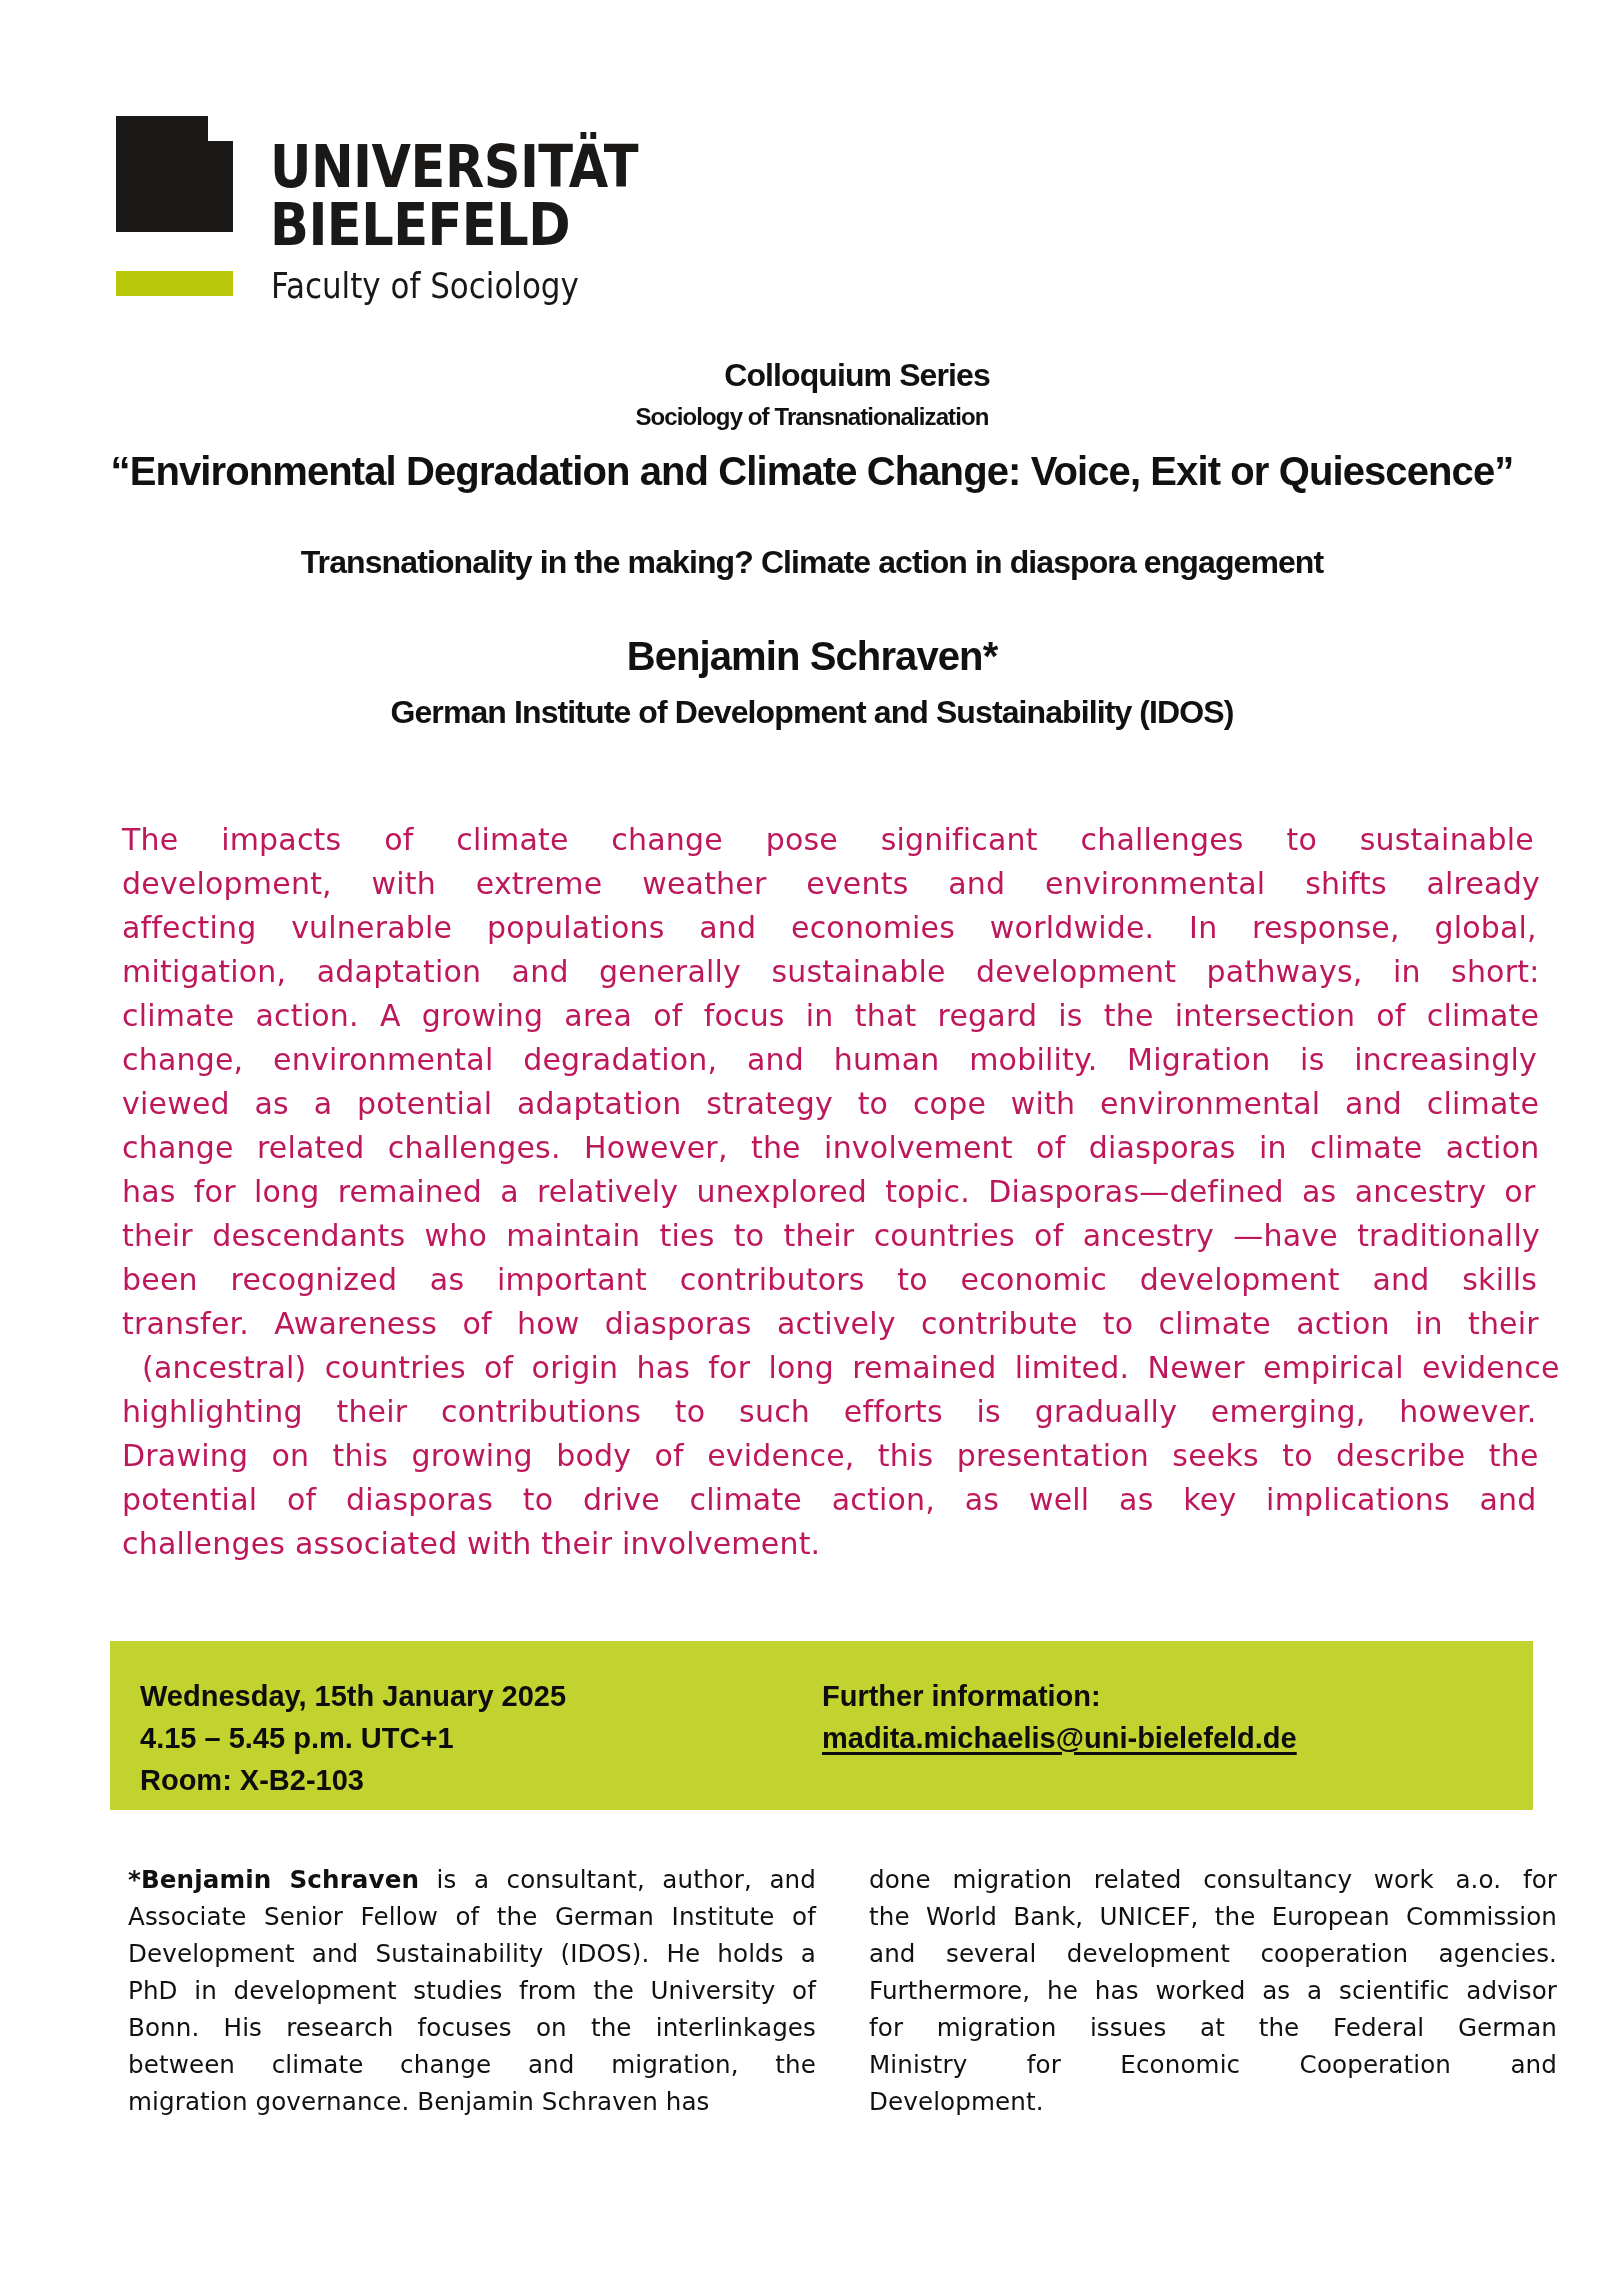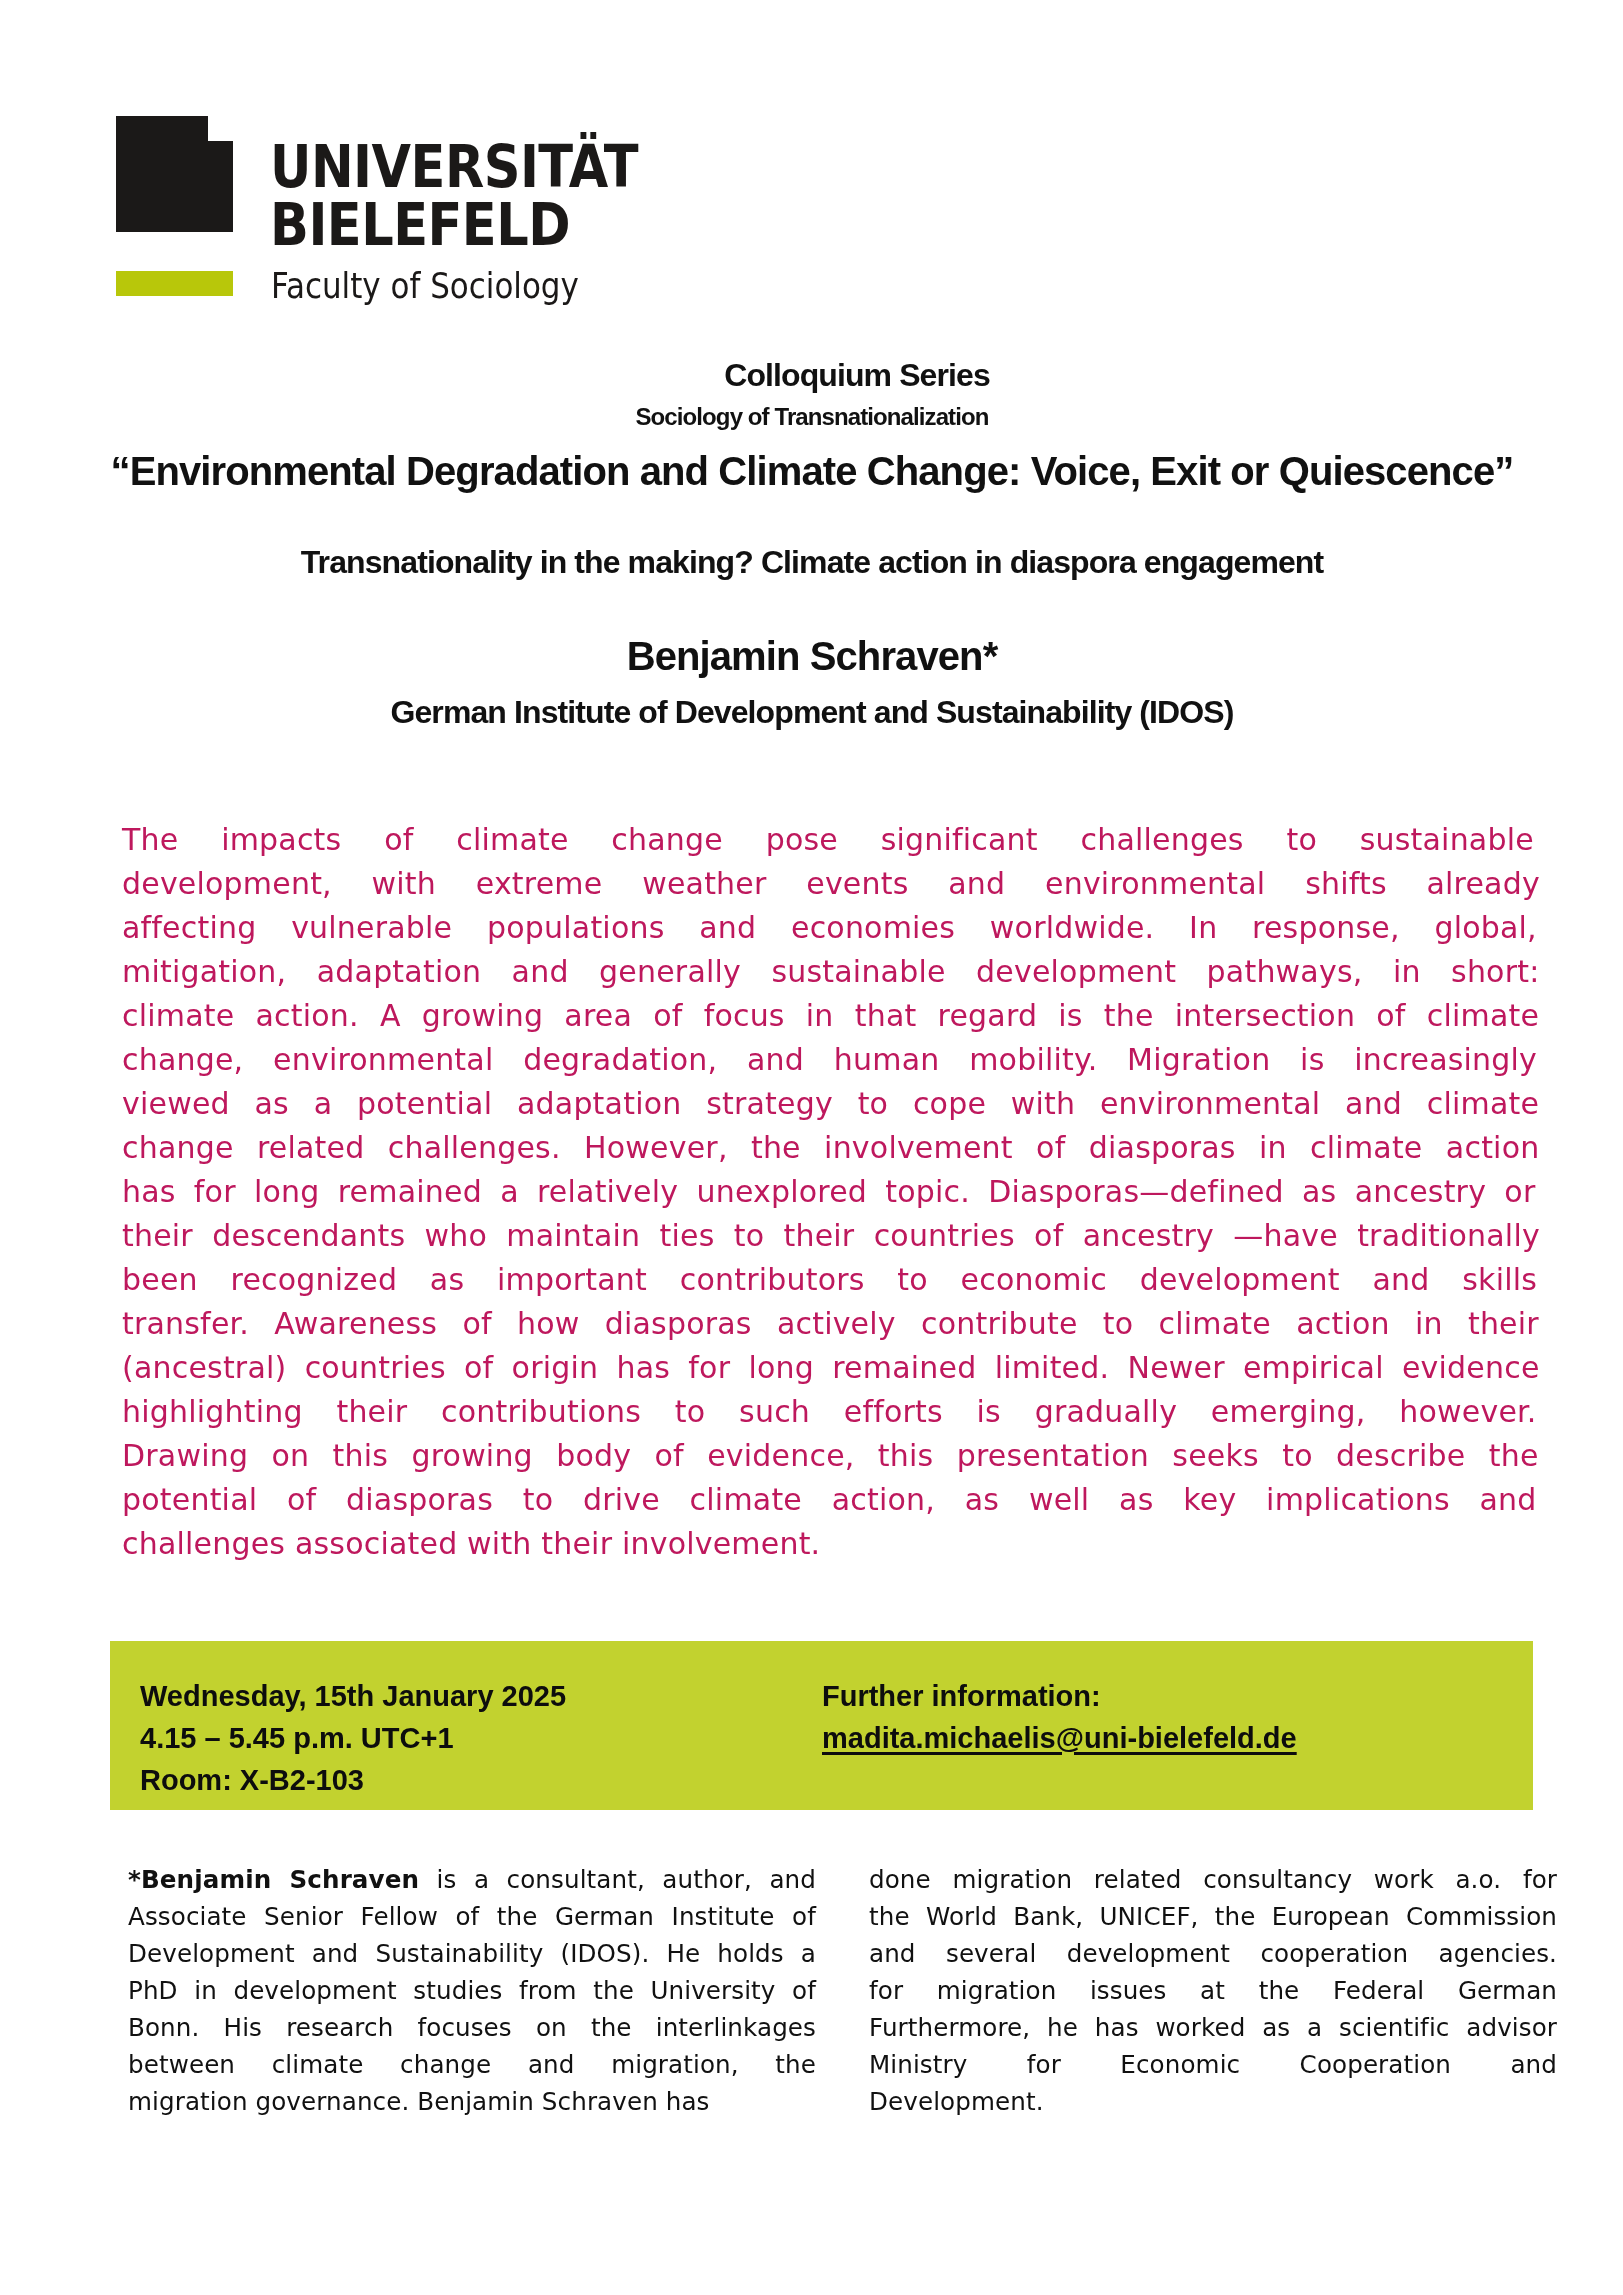--- a/index.html
+++ b/index.html
@@ -67,21 +67,21 @@
     <span class="line" style="display: block; word-spacing: 25px;">affecting vulnerable populations and economies worldwide. In response, global,</span>
     <span class="line" style="display: block; word-spacing: 20.7px;">mitigation, adaptation and generally sustainable development pathways, in short:</span>
     <span class="line" style="display: block; word-spacing: 11.4px;">climate action. A growing area of focus in that regard is the intersection of climate</span>
     <span class="line" style="display: block; word-spacing: 20px;">change, environmental degradation, and human mobility. Migration is increasingly</span>
     <span class="line" style="display: block; word-spacing: 15px;">viewed as a potential adaptation strategy to cope with environmental and climate</span>
     <span class="line" style="display: block; word-spacing: 13.6px;">change related challenges. However, the involvement of diasporas in climate action</span>
     <span class="line" style="display: block; word-spacing: 8.5px;">has for long remained a relatively unexplored topic. Diasporas—defined as ancestry or</span>
     <span class="line" style="display: block; word-spacing: 9.5px;">their descendants who maintain ties to their countries of ancestry —have traditionally</span>
     <span class="line" style="display: block; word-spacing: 23px;">been recognized as important contributors to economic development and skills</span>
     <span class="line" style="display: block; word-spacing: 15.5px;">transfer. Awareness of how diasporas actively contribute to climate action in their</span>
-    <span class="line" style="display: block; word-spacing: 8.5px;">(ancestral) countries of origin has for long remained limited. Newer empirical evidence</span>
+    <span class="line" style="display: block; word-spacing: 8.5px; margin-left: 20px;">(ancestral) countries of origin has for long remained limited. Newer empirical evidence</span>
     <span class="line" style="display: block; word-spacing: 24px;">highlighting their contributions to such efforts is gradually emerging, however.</span>
     <span class="line" style="display: block; word-spacing: 13.6px;">Drawing on this growing body of evidence, this presentation seeks to describe the</span>
     <span class="line" style="display: block; word-spacing: 20px;">potential of diasporas to drive climate action, as well as key implications and</span>
     <span class="line last">challenges associated with their involvement.</span>
   </div>
 
 <div class="abs band"></div>
 <div class="abs info info-left">
   <div>Wednesday, 15th January 2025</div>
   <div>4.15 – 5.45 p.m. UTC+1</div>
@@ -98,18 +98,18 @@
     <span class="line" style="display: block; word-spacing: 8.8px;">Development and Sustainability (IDOS). He holds a</span>
     <span class="line" style="display: block; word-spacing: 8.4px;">PhD in development studies from the University of</span>
     <span class="line" style="display: block; word-spacing: 16px;">Bonn. His research focuses on the interlinkages</span>
     <span class="line" style="display: block; word-spacing: 28px;">between climate change and migration, the</span>
     <span class="line last">migration governance. Benjamin Schraven has</span>
   </div>
 <div class="abs bio bio-right" id="bio-right">
     <span class="line" style="display: block; word-spacing: 13.5px;">done migration related consultancy work a.o. for</span>
     <span class="line" style="display: block; word-spacing: 8px;">the World Bank, UNICEF, the European Commission</span>
     <span class="line" style="display: block; word-spacing: 22px;">and several development cooperation agencies.</span>
+    <span class="line" style="display: block; word-spacing: 8.7px;">Furthermore, he has worked as a scientific advisor</span>
     <span class="line" style="display: block; word-spacing: 25.4px;">for migration issues at the Federal German</span>
-    <span class="line" style="display: block; word-spacing: 8.7px;">Furthermore, he has worked as a scientific advisor</span>
     <span class="line" style="display: block; word-spacing: 51px;">Ministry for Economic Cooperation and</span>
     <span class="line last">Development.</span>
   </div>
 
 
 </body></html>

